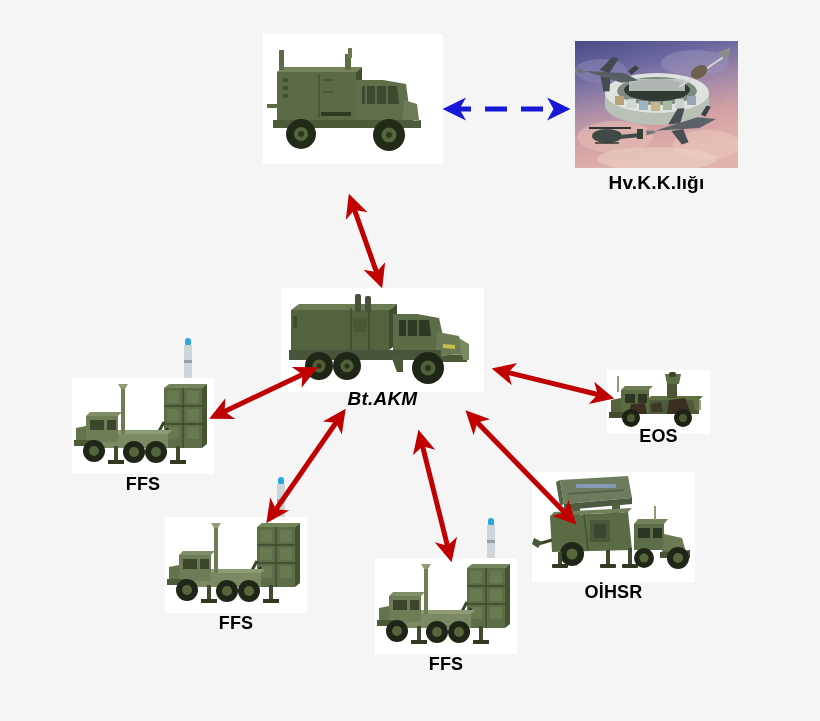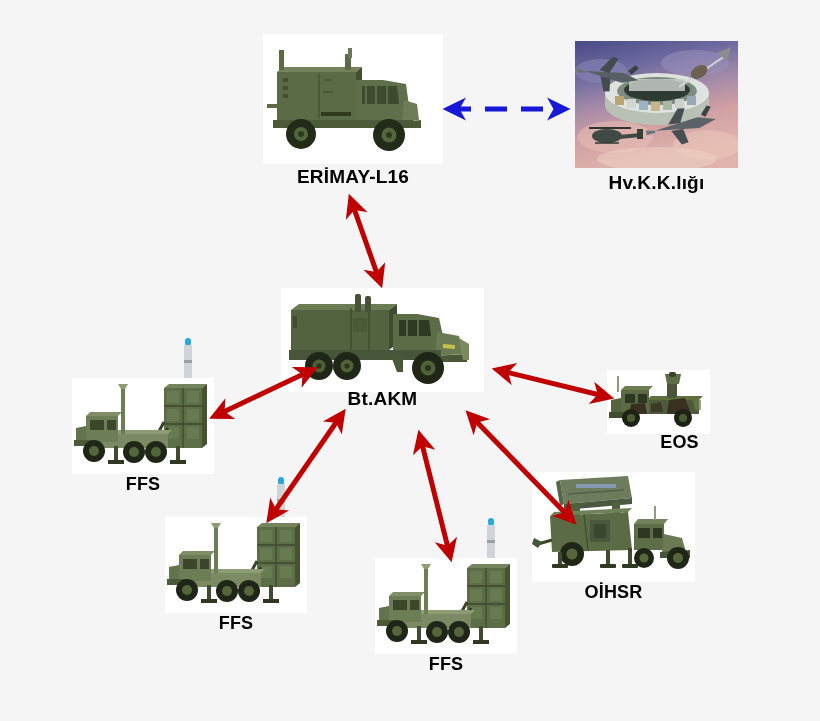--- a/index.html
+++ b/index.html
@@ -69,21 +69,20 @@
         <path d="M4 70 L14 70 L14 74 L4 74 Z" fill="#5b6b46"></path>
 
         <circle cx="38" cy="100" r="15" fill="#222a18"></circle>
         <circle cx="38" cy="100" r="7" fill="#55663c"></circle>
         <circle cx="38" cy="100" r="3" fill="#2e3a1f"></circle>
         <circle cx="126" cy="101" r="16" fill="#222a18"></circle>
         <circle cx="126" cy="101" r="7.5" fill="#55663c"></circle>
         <circle cx="126" cy="101" r="3" fill="#2e3a1f"></circle>
       </svg>
     </div>
-    <div class="caption" style="top:132px;font-size:19px;">ERİMAY-L16</div>
   </div>
 
   <div class="node" style="left:575px;top:41px;width:163px;height:131px;">
     <div class="imgbox" style="width:163px;height:127px;">
       <svg class="illus" viewBox="0 0 163 127" width="163" height="127">
         <defs>
           <linearGradient id="skyG" x1="0" y1="0" x2="0.3" y2="1">
             <stop offset="0%" stop-color="#4b4a86"></stop>
             <stop offset="28%" stop-color="#6e6ba1"></stop>
             <stop offset="52%" stop-color="#a58ba8"></stop>
@@ -146,21 +145,21 @@
           <path d="M28 8 L50 6 L50 10 L28 12 Z" fill="#3f4a44"></path>
           <path d="M46 2 L52 2 L52 12 L46 12 Z" fill="#364039"></path>
           <path d="M-2 1 L40 1" stroke="#2e362f" stroke-width="2"></path>
           <path d="M4 16 L28 16" stroke="#2e362f" stroke-width="1.5"></path>
         </g>
       </svg>
     </div>
     <div class="caption" style="top:131px;font-size:19px;">Hv.K.K.lığı</div>
   </div>
 
-  <div class="node" style="left:281px;top:288px;width:203px;height:104px;">
+  <div class="node" style="left:281px;top:288px;width:203px;height:104px;font-style:italic;">
     <div class="imgbox" style="width:203px;height:104px;">
       <svg class="illus" viewBox="0 0 203 104" width="203" height="104">
 
         <path d="M10 22 L10 62 L108 62 L108 22 Z" fill="#53633f"></path>
         <path d="M10 22 L18 16 L116 16 L108 22 Z" fill="#6b7b52"></path>
         <path d="M108 22 L116 16 L116 56 L108 62 Z" fill="#3f4c2f"></path>
         <rect x="12" y="28" width="4" height="12" fill="#3f4c2f"></rect>
         <path d="M70 20 L70 62" stroke="#3f4c2f" stroke-width="1.4"></path>
         <path d="M88 20 L88 62" stroke="#3f4c2f" stroke-width="1.4"></path>
         <rect x="72" y="30" width="14" height="14" fill="#4a5936"></rect>
@@ -381,21 +380,21 @@
 
         <circle cx="24" cy="48" r="9" fill="#1c2214"></circle>
         <circle cx="24" cy="48" r="4" fill="#4c5a34"></circle>
         <circle cx="76" cy="48" r="9" fill="#1c2214"></circle>
         <circle cx="76" cy="48" r="4" fill="#4c5a34"></circle>
 
         <path d="M44 34 L54 32 L56 42 L44 42 Z" fill="#3c3225" opacity="0.85"></path>
         <path d="M86 30 L94 30 L94 40 L88 40 Z" fill="#6b7a4c" opacity="0.7"></path>
       </svg>
     </div>
-    <div class="caption" style="top:62px;font-size:18px;margin-left:21px;">EOS</div>
+    <div class="caption" style="top:56px;font-size:18px;">EOS</div>
   </div>
 
   <div class="node" style="left:532px;top:472px;width:163px;height:110px;">
     <div class="imgbox" style="width:163px;height:110px;">
       <svg class="illus" viewBox="0 0 163 110" width="163" height="110">
 
         <path d="M28 8 L96 4 L100 26 L32 32 Z" fill="#6d7c5c"></path>
         <path d="M28 8 L32 32 L28 34 L24 10 Z" fill="#56654a"></path>
         <path d="M32 32 L100 26 L100 32 L32 38 Z" fill="#4b5941"></path>
         <rect x="44" y="12" width="40" height="4" rx="1" fill="#8ba0c4" opacity="0.85"></rect>

